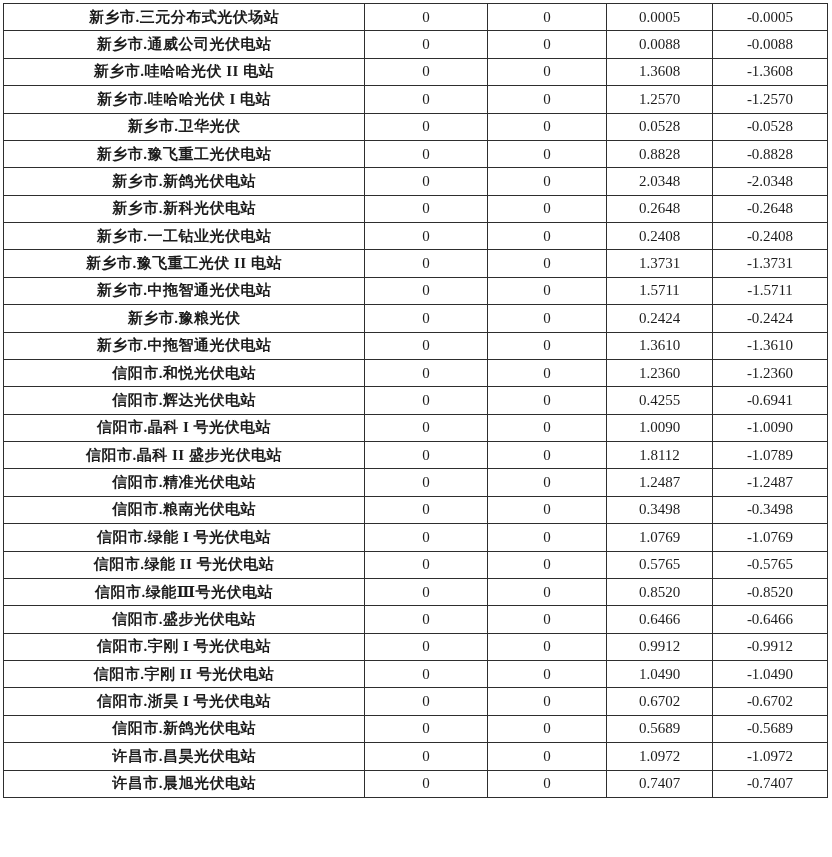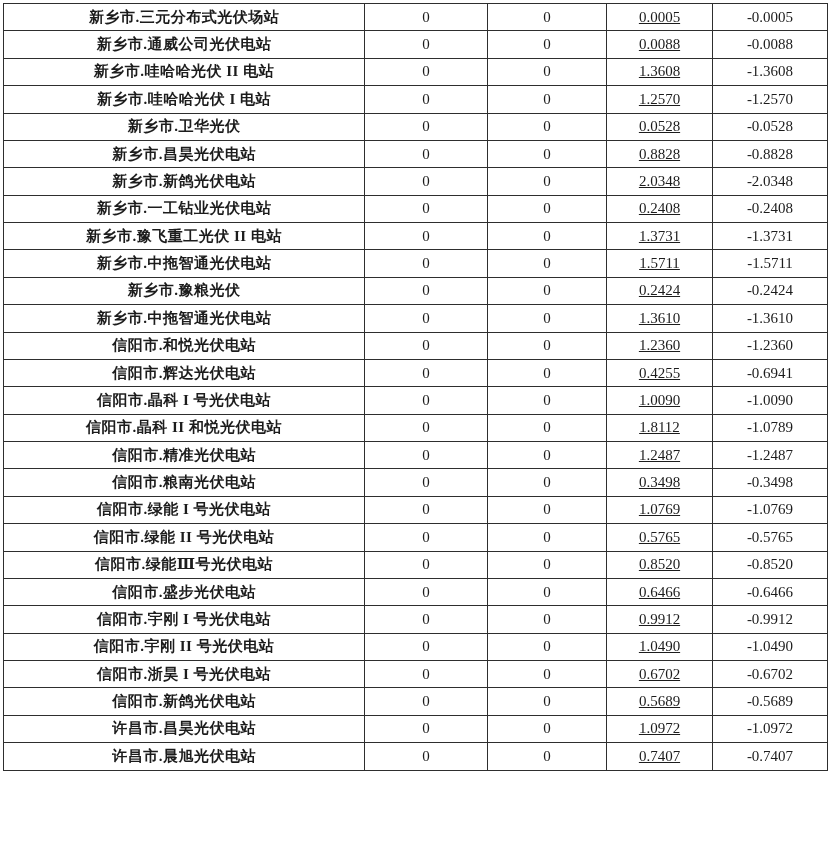--- a/index.html
+++ b/index.html
@@ -38,21 +38,21 @@
     line-height: 1;
   }
   td.col0 {
     width: 360px;
     font-weight: bold;
     letter-spacing: 0.5px;
     font-size: 15px;
   }
   td.col1 { width: 122px; }
   td.col2 { width: 118px; }
-  td.col3 { width: 105px; text-decoration: underline; }
+  td.col3 { width: 105px; }
   td.col4 { width: 114px; }
 </style>
 </head>
 <body>
 
 <div class="page">
   <table class="data-table">
     <tbody>
         <tr>
           <td class="col0">新乡市.三元分布式光伏场站</td>
@@ -83,34 +83,41 @@
           <td class="col4">-1.2570</td>
         </tr>
         <tr>
           <td class="col0">新乡市.卫华光伏</td>
           <td class="col1">0</td>
           <td class="col2">0</td>
           <td class="col3">0.0528</td>
           <td class="col4">-0.0528</td>
         </tr>
         <tr>
-          <td class="col0">新乡市.昌昊光伏电站</td>
+          <td class="col0">新乡市.豫飞重工光伏电站</td>
           <td class="col1">0</td>
           <td class="col2">0</td>
           <td class="col3">0.8828</td>
           <td class="col4">-0.8828</td>
         </tr>
         <tr>
           <td class="col0">新乡市.新鸽光伏电站</td>
           <td class="col1">0</td>
           <td class="col2">0</td>
           <td class="col3">2.0348</td>
           <td class="col4">-2.0348</td>
         </tr>
         <tr>
+          <td class="col0">新乡市.新科光伏电站</td>
+          <td class="col1">0</td>
+          <td class="col2">0</td>
+          <td class="col3">0.2648</td>
+          <td class="col4">-0.2648</td>
+        </tr>
+        <tr>
           <td class="col0">新乡市.一工钻业光伏电站</td>
           <td class="col1">0</td>
           <td class="col2">0</td>
           <td class="col3">0.2408</td>
           <td class="col4">-0.2408</td>
         </tr>
         <tr>
           <td class="col0">新乡市.豫飞重工光伏 II 电站</td>
           <td class="col1">0</td>
           <td class="col2">0</td>
@@ -153,21 +160,21 @@
           <td class="col4">-0.6941</td>
         </tr>
         <tr>
           <td class="col0">信阳市.晶科 I 号光伏电站</td>
           <td class="col1">0</td>
           <td class="col2">0</td>
           <td class="col3">1.0090</td>
           <td class="col4">-1.0090</td>
         </tr>
         <tr>
-          <td class="col0">信阳市.晶科 II 和悦光伏电站</td>
+          <td class="col0">信阳市.晶科 II 盛步光伏电站</td>
           <td class="col1">0</td>
           <td class="col2">0</td>
           <td class="col3">1.8112</td>
           <td class="col4">-1.0789</td>
         </tr>
         <tr>
           <td class="col0">信阳市.精准光伏电站</td>
           <td class="col1">0</td>
           <td class="col2">0</td>
           <td class="col3">1.2487</td>

